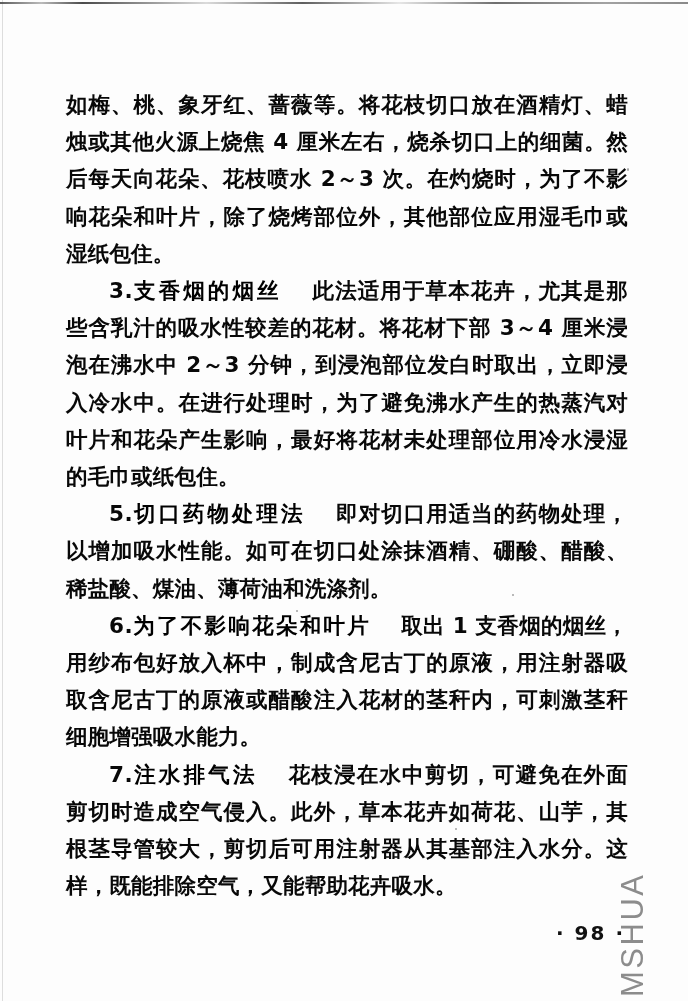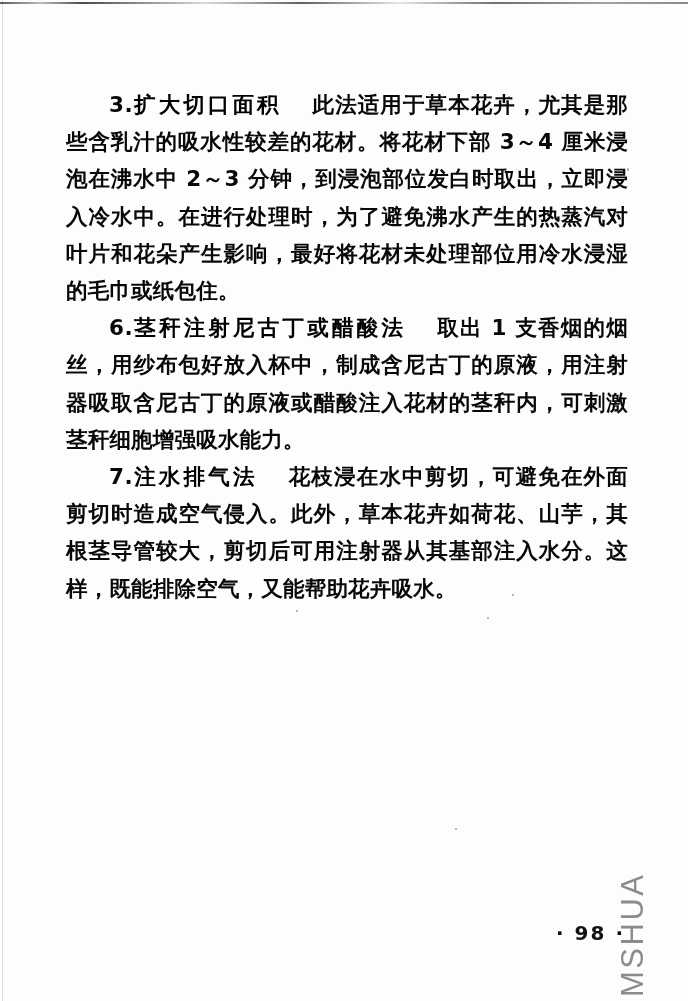--- a/index.html
+++ b/index.html
@@ -145,29 +145,35 @@
 
   <div class="speck" style="left:508px; top:96px; width:2px; height:2px;"></div>
   <div class="speck" style="left:627px; top:168px; width:2px; height:3px;"></div>
   <div class="speck" style="left:487px; top:617px; width:2px; height:2px;"></div>
   <div class="speck" style="left:296px; top:610px; width:2px; height:2px;"></div>
   <div class="speck" style="left:512px; top:594px; width:2px; height:2px;"></div>
   <div class="speck" style="left:455px; top:828px; width:2px; height:2px;"></div>
 
   <div class="text-column">
 
+    <p class="para">
+      <span>如梅、桃、象牙红、蔷薇等。将花枝切口放在酒精灯、蜡烛或其他火源上烧焦 4 厘米左右，烧杀切口上的细菌。然后每天向花朵、花枝喷水 2～3 次。在灼烧时，为了不影响花朵和叶片，除了烧烤部位外，其他部位应用湿毛巾或湿纸包住。</span>
+    </p>
 
     <p class="para indent">
-      <span class="head-num">3.</span><span class="run-in-head">扩大切口面积</span><span class="head-gap"></span><span>此法适用于草本花卉，尤其是那些含乳汁的吸水性较差的花材。将花材下部 3～4 厘米浸泡在沸水中 2～3 分钟，到浸泡部位发白时取出，立即浸入冷水中。在进行处理时，为了避免沸水产生的热蒸汽对叶片和花朵产生影响，最好将花材未处理部位用冷水浸湿的毛巾或纸包住。</span>
+      <span class="head-num">3.</span><span class="run-in-head">支香烟的烟丝</span><span class="head-gap"></span><span>此法适用于草本花卉，尤其是那些含乳汁的吸水性较差的花材。将花材下部 3～4 厘米浸泡在沸水中 2～3 分钟，到浸泡部位发白时取出，立即浸入冷水中。在进行处理时，为了避免沸水产生的热蒸汽对叶片和花朵产生影响，最好将花材未处理部位用冷水浸湿的毛巾或纸包住。</span>
     </p>
 
 
+    <p class="para indent">
+      <span class="head-num">5.</span><span class="run-in-head">切口药物处理法</span><span class="head-gap"></span><span>即对切口用适当的药物处理，以增加吸水性能。如可在切口处涂抹酒精、硼酸、醋酸、稀盐酸、煤油、薄荷油和洗涤剂。</span>
+    </p>
 
     <p class="para indent">
-      <span class="head-num">6.</span><span class="run-in-head">茎秆注射尼古丁或醋酸法</span><span class="head-gap"></span><span>取出 1 支香烟的烟丝，用纱布包好放入杯中，制成含尼古丁的原液，用注射器吸取含尼古丁的原液或醋酸注入花材的茎秆内，可刺激茎秆细胞增强吸水能力。</span>
+      <span class="head-num">6.</span><span class="run-in-head">为了不影响花朵和叶片</span><span class="head-gap"></span><span>取出 1 支香烟的烟丝，用纱布包好放入杯中，制成含尼古丁的原液，用注射器吸取含尼古丁的原液或醋酸注入花材的茎秆内，可刺激茎秆细胞增强吸水能力。</span>
     </p>
 
     <p class="para indent">
       <span class="head-num">7.</span><span class="run-in-head">注水排气法</span><span class="head-gap"></span><span>花枝浸在水中剪切，可避免在外面剪切时造成空气侵入。此外，草本花卉如荷花、山芋，其根茎导管较大，剪切后可用注射器从其基部注入水分。这样，既能排除空气，又能帮助花卉吸水。</span>
     </p>
 
   </div>
 
   <div class="folio">· 98 ·</div>
 

